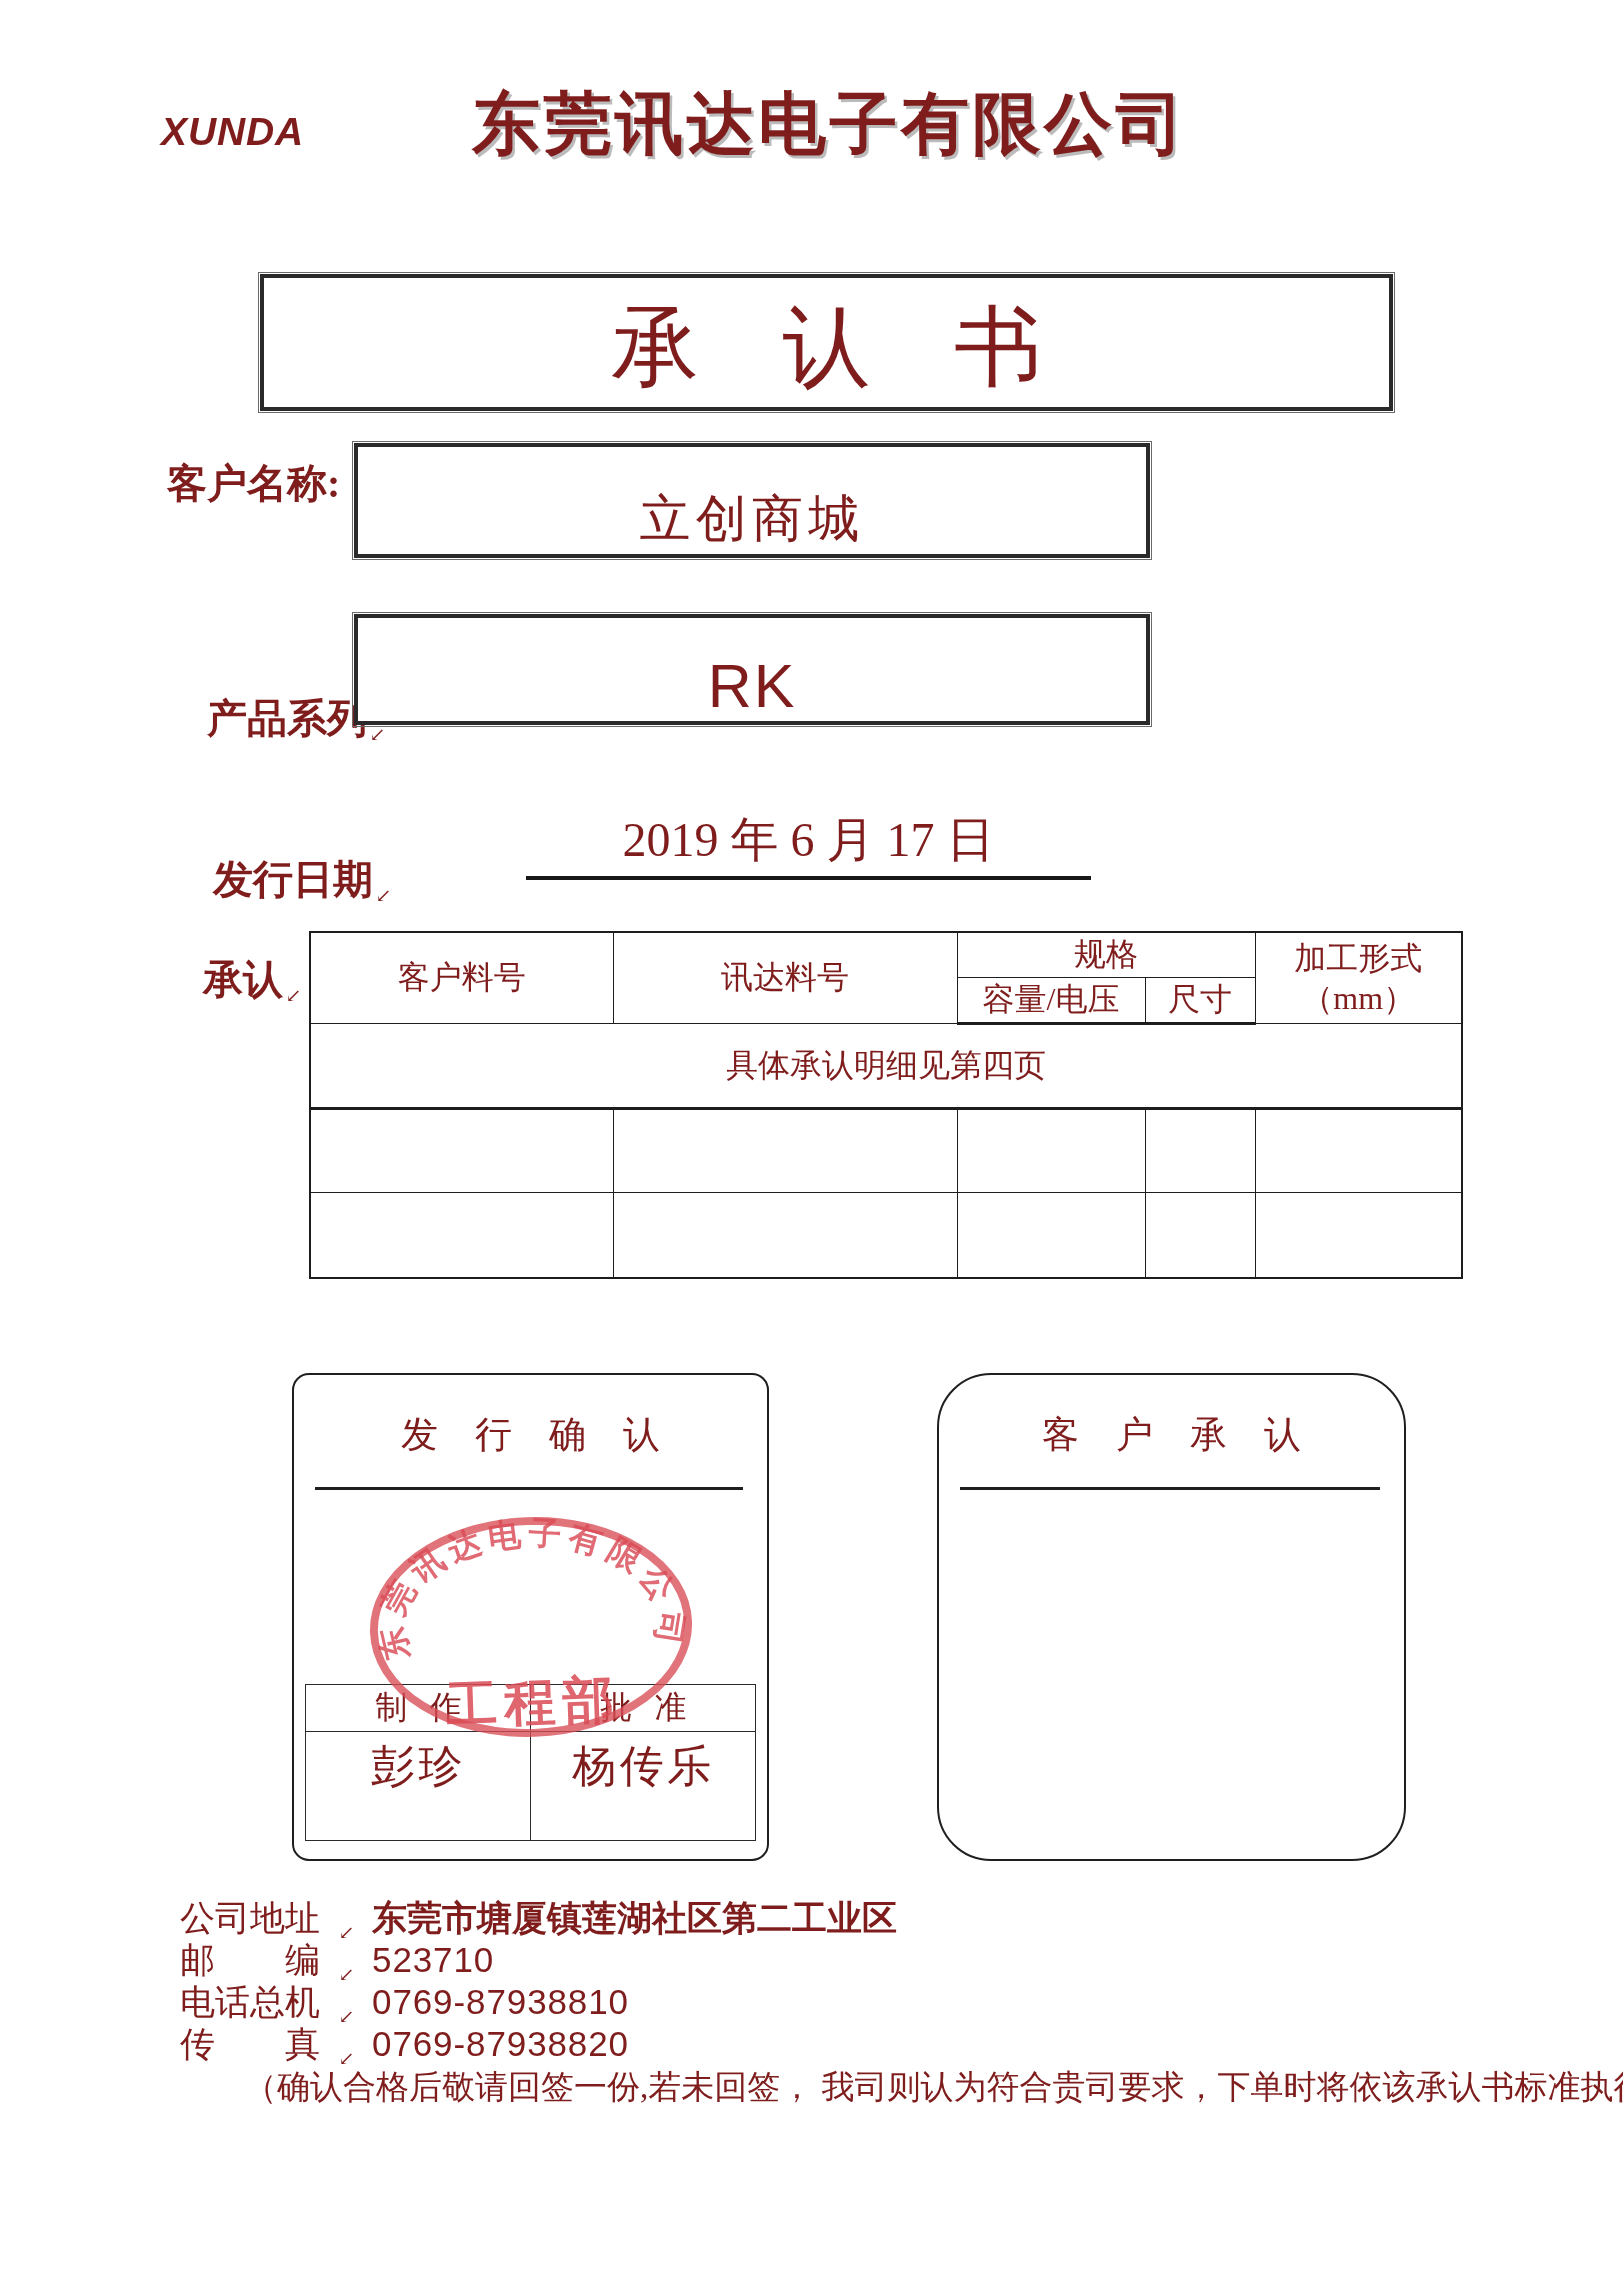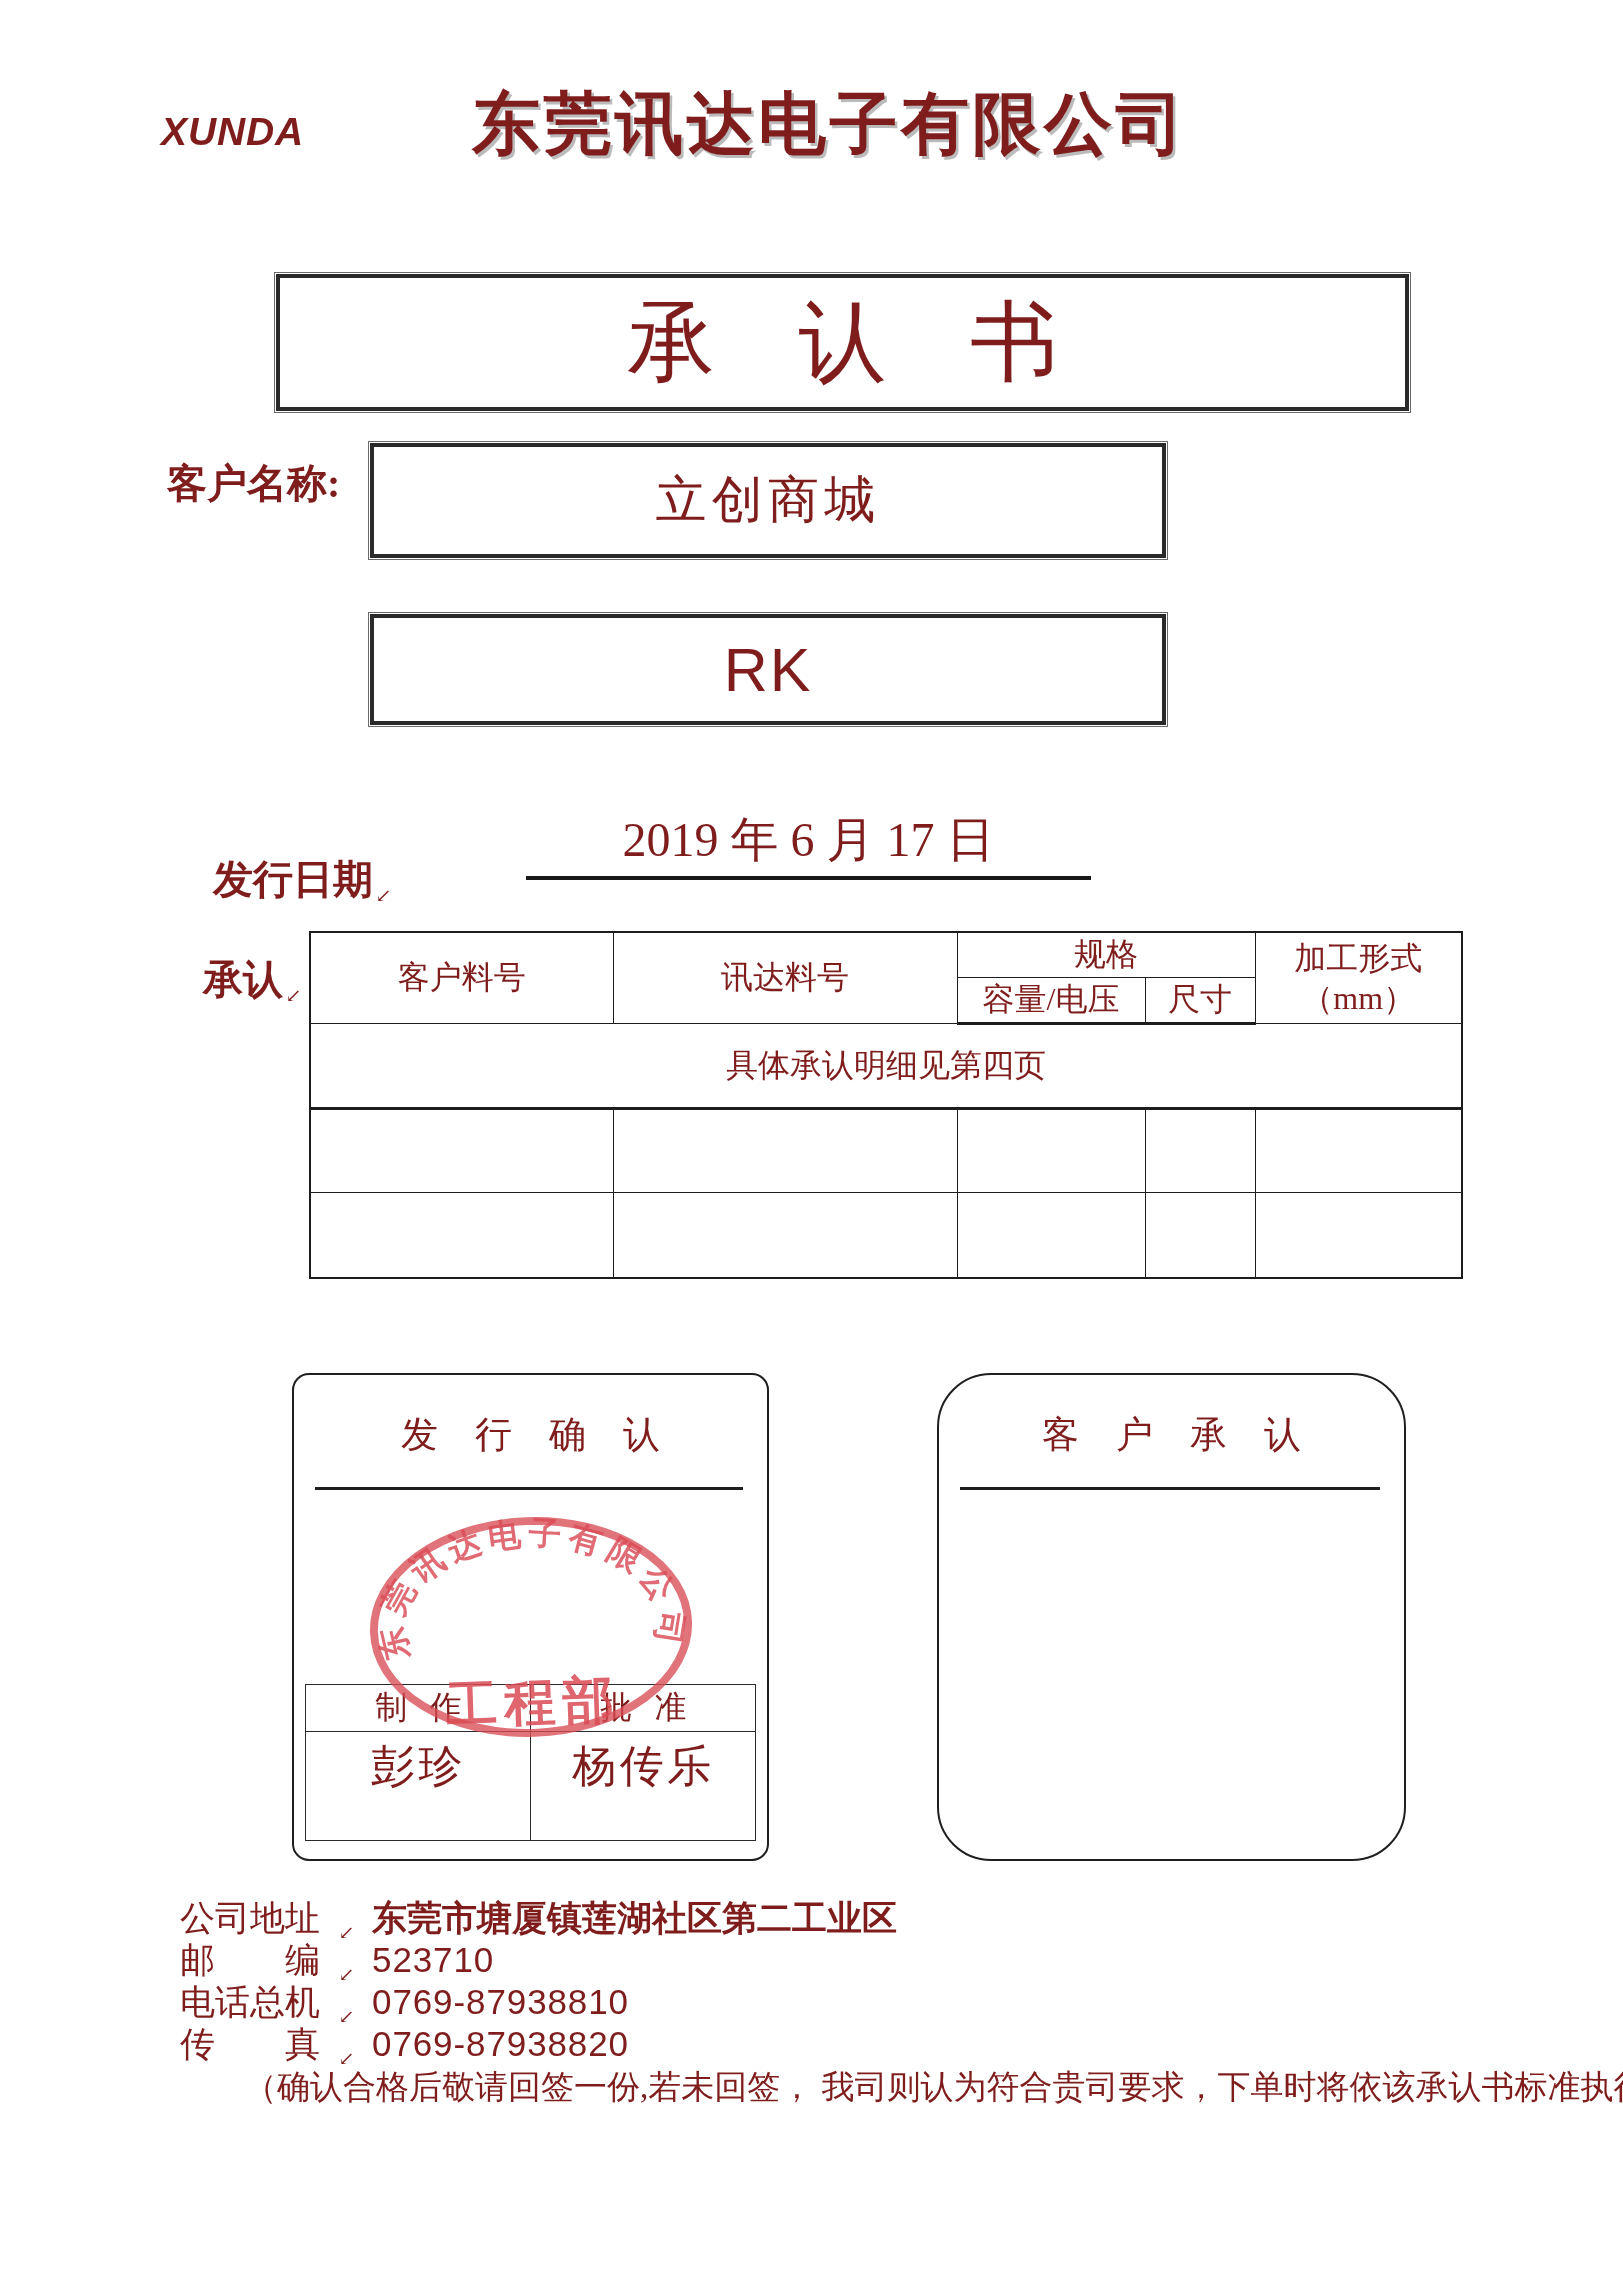--- a/index.html
+++ b/index.html
@@ -25,21 +25,21 @@
     font-size:68px;font-weight:700;letter-spacing:3.5px;white-space:nowrap;
     text-shadow:2.6px 2.6px 0 rgba(60,60,60,0.35);
   }
 
   
   .dbox{
     border:4.4px solid #2a2a2a;
     outline:0.9px solid #6a6a6a;
     outline-offset:1.8px;
     background:#fff;
-    display:flex;align-items:center;justify-content:center;margin-left:16px;
+    display:flex;align-items:flex-end;justify-content:center;
   }
   .title-box{left:260px;top:274px;width:1125px;height:129px;}
   .doc-title{
     font-size:88px;font-weight:400;letter-spacing:0.95em;text-indent:0.95em;
     white-space:nowrap;
   }
   .label{
     font-size:40px;font-weight:700;white-space:pre;
   }
   .pmark{
@@ -140,20 +140,23 @@
 
   <div class="abs dbox title-box">
     <span class="doc-title">承认书</span>
   </div>
 
   <div class="abs label customer-label">客户名称:</div>
   <div class="abs dbox customer-box">
     <span class="customer-value">立创商城</span>
   </div>
 
+  <div class="abs label series-label">
+    <span>产品系列</span><span class="pmark">↙</span>
+  </div>
   <div class="abs dbox series-box">
     <span class="series-value">RK</span>
   </div>
 
   <div class="abs label date-label">
     <span>发行日期</span><span class="pmark">↙</span>
   </div>
   <div class="abs date-value">2019 年 6 月 17 日</div>
   <div class="abs date-underline"></div>
 

